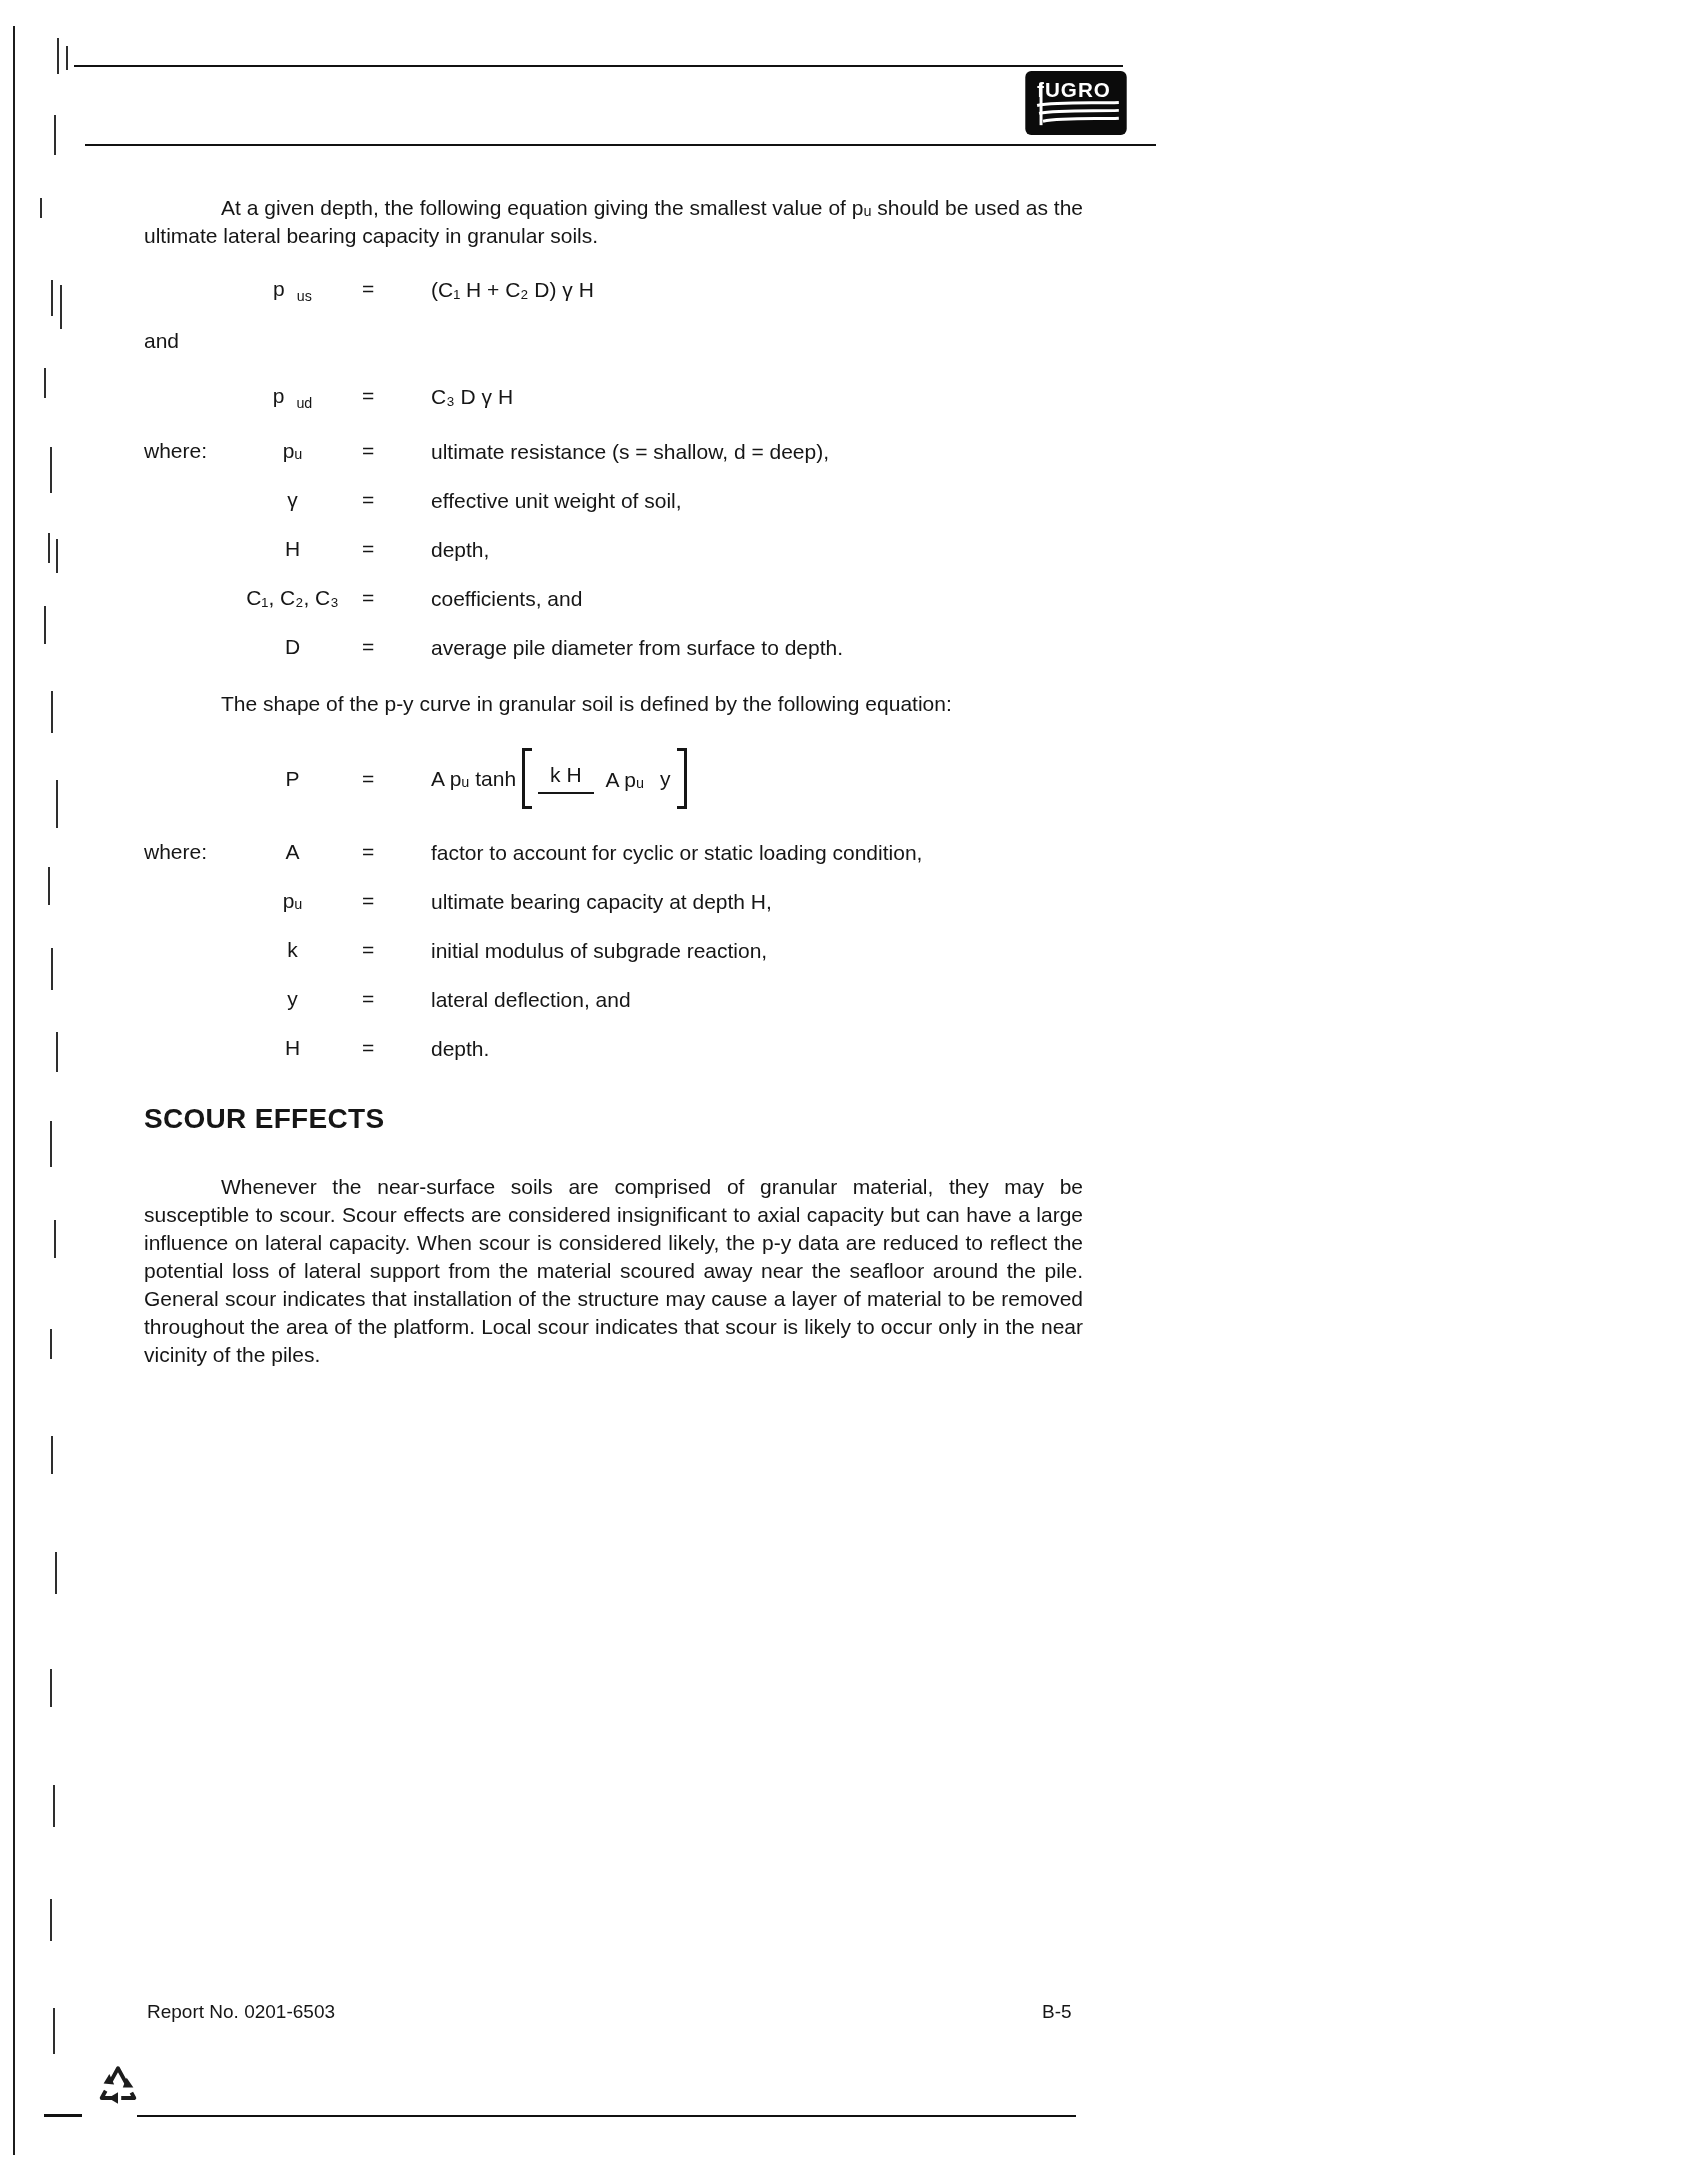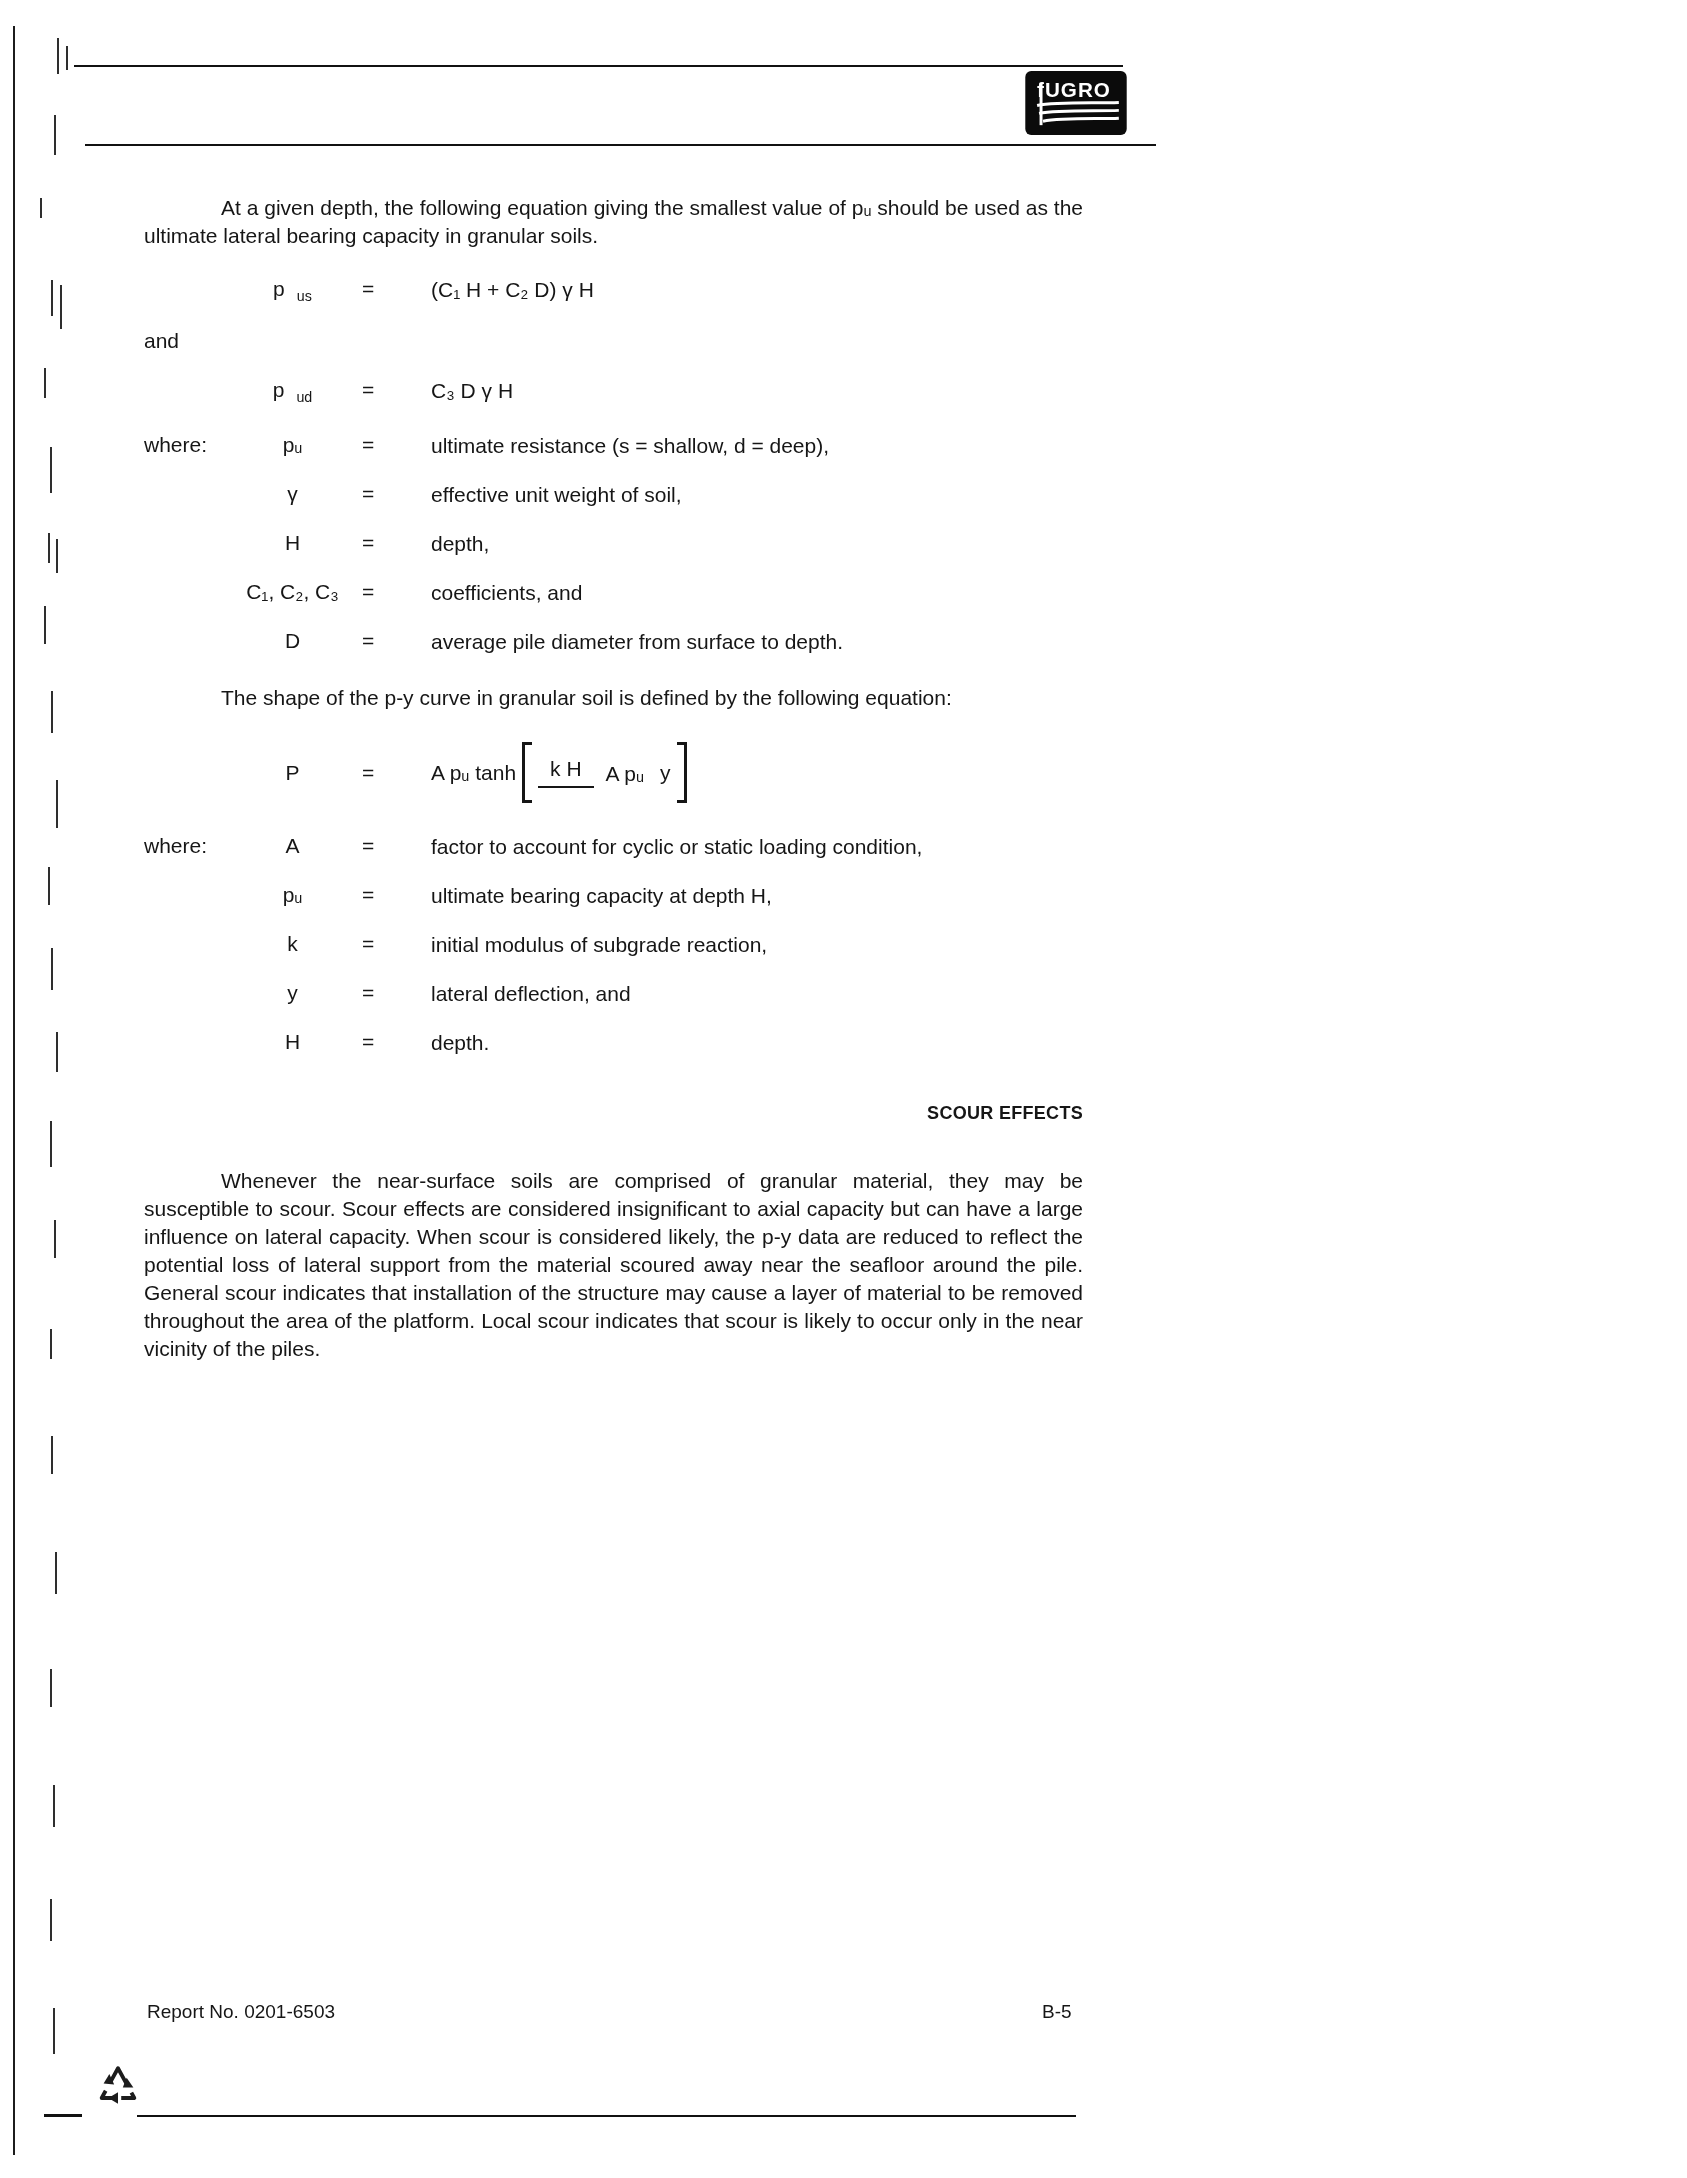--- a/index.html
+++ b/index.html
@@ -30,42 +30,42 @@
     display:grid;
     grid-template-columns:79px 139px 69px 1fr;
     row-gap:25px;
     line-height:21px;
   }
   .c-term { text-align:center; }
   .c-def  { line-height:24px; }
   sub { font-size:0.68em;padding-left:12px; }
 
   .eq1row   { margin-top:28px; }
-  .eq2row   { margin-top:24px; }
+  .eq2row   { margin-top:30px; }
   .wl1      { margin-top:26px; }
   .pyintro  { margin-top:30px; }
   .bigeqrow { margin-top:16px; }
   .wl2      { margin-top:18px; }
   .platenote{ margin-top:28px; }
 
   .bigeqrow .c-term, .bigeqrow .c-eq { display:flex; align-items:center; justify-content:center; height:89px; }
   .bigeqrow .c-eq { justify-content:flex-start; }
   .eqflex { display:flex; align-items:center; gap:6px; height:89px; }
   .brk { width:10px; height:61px; flex:none; }
   .brk-l { border-left:3px solid #161616; border-top:3px solid #161616; border-bottom:3px solid #161616; }
   .brk-r { border-right:3px solid #161616; border-top:3px solid #161616; border-bottom:3px solid #161616; }
   .frac { display:inline-flex; flex-direction:row; align-items:stretch; text-align:center; }
   .frac .num { padding:0 12px 5px; border-bottom:2.5px solid #161616; }
   .frac .den { padding:5px 12px 0; }
   .eq-tail { margin-left:-2px; }
 
   .scour-heading {
     margin-top:44px;
-    text-align:right;
-    font-size:18px;
+    text-align:left;
+    font-size:28px;
     font-weight:bold;
     letter-spacing:0.3px;
   }
   .scour-body { margin-top:40px; }
 
   
   .footer-left  { position:absolute; left:147px; top:2001px; font-size:19px;text-align:right; }
   .footer-right { position:absolute; left:1042px; top:2001px; font-size:19px; }
   .bottom-rule  { position:absolute; left:137px; top:2115px; width:939px; height:2px; background:#111; }
   .bottom-dash  { position:absolute; left:44px; top:2114px; width:38px; height:3px; background:#111; }

